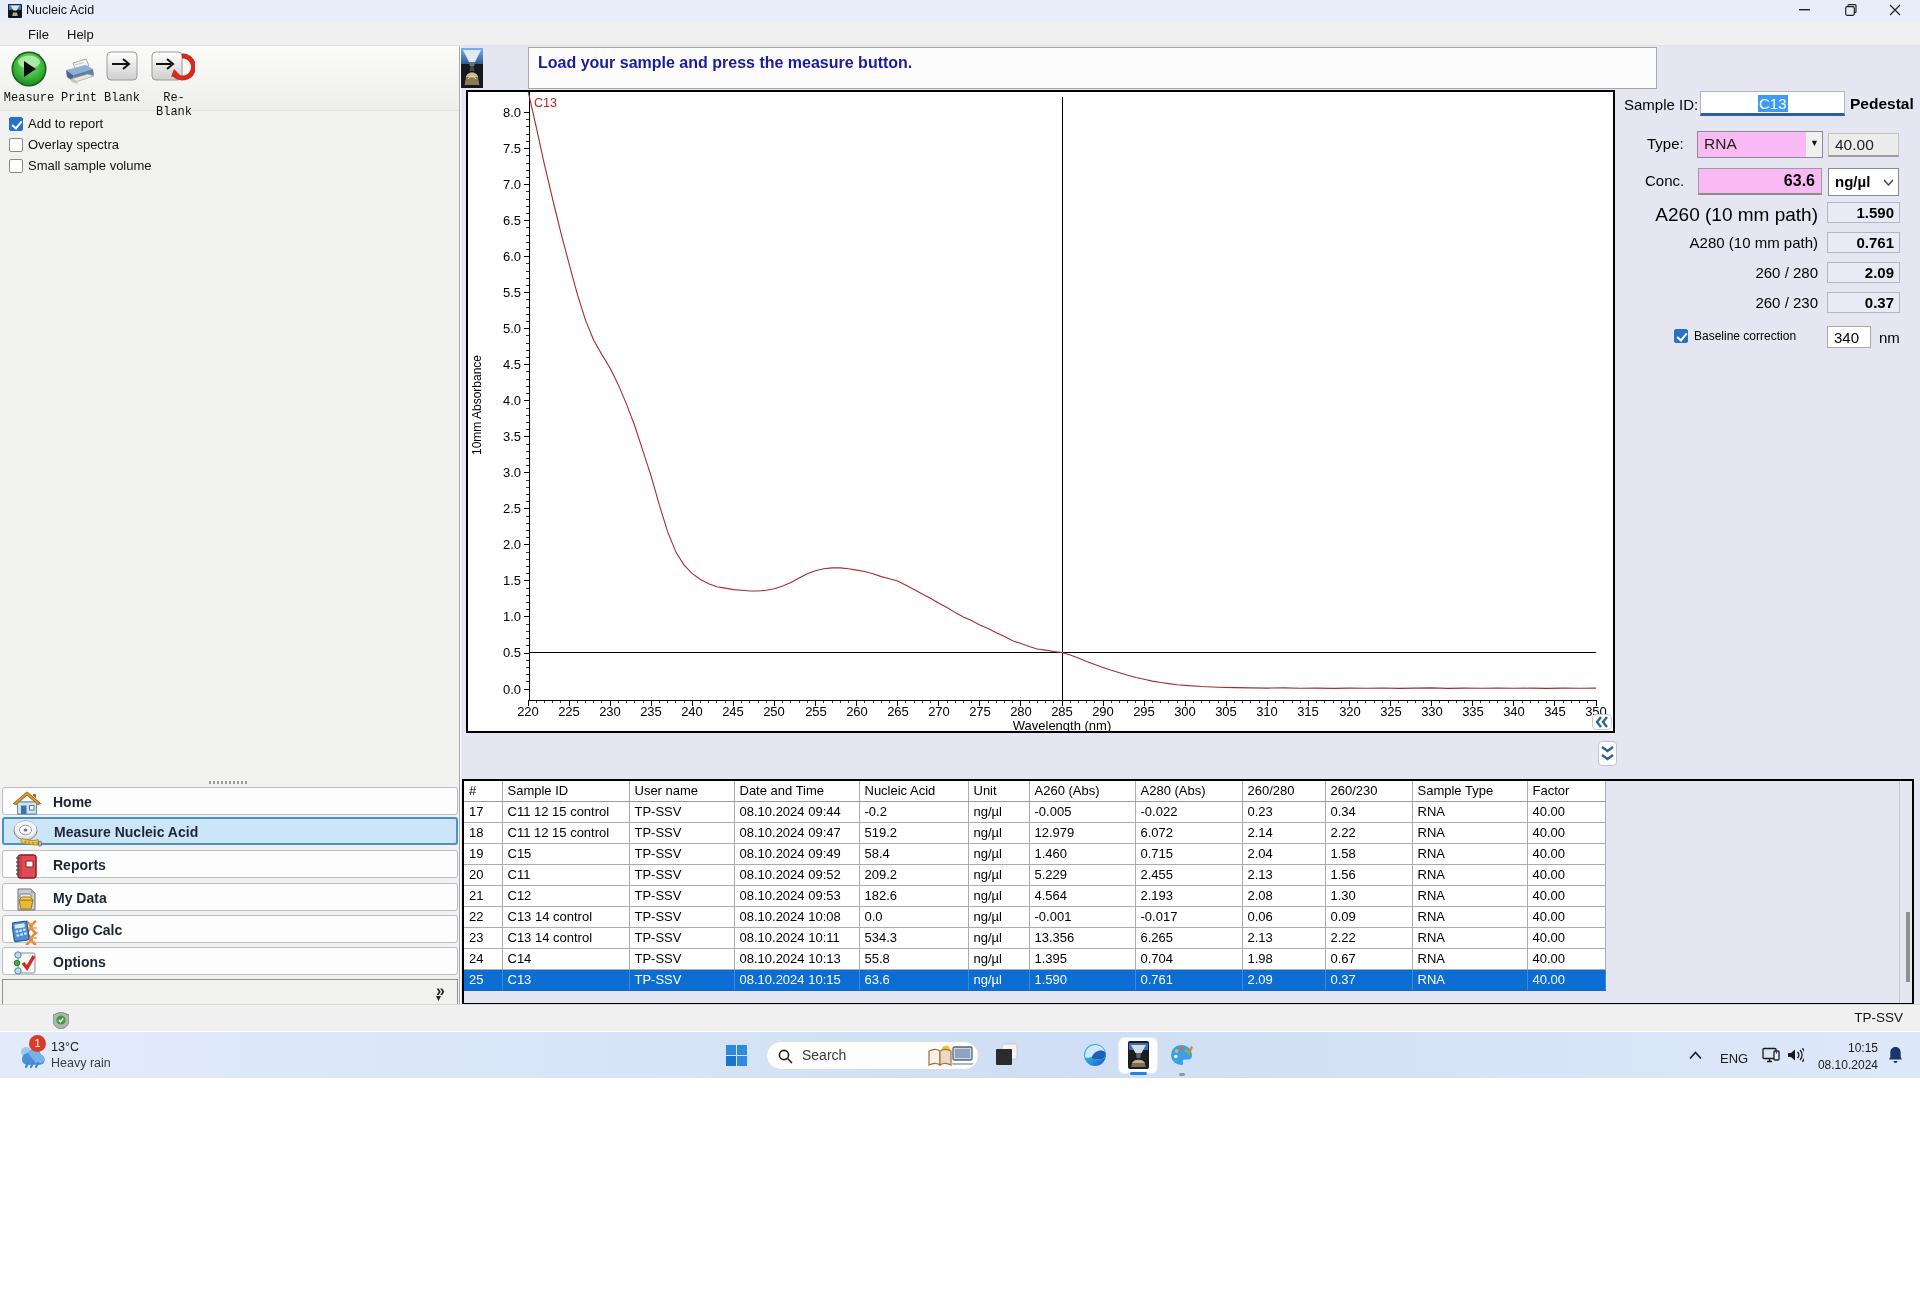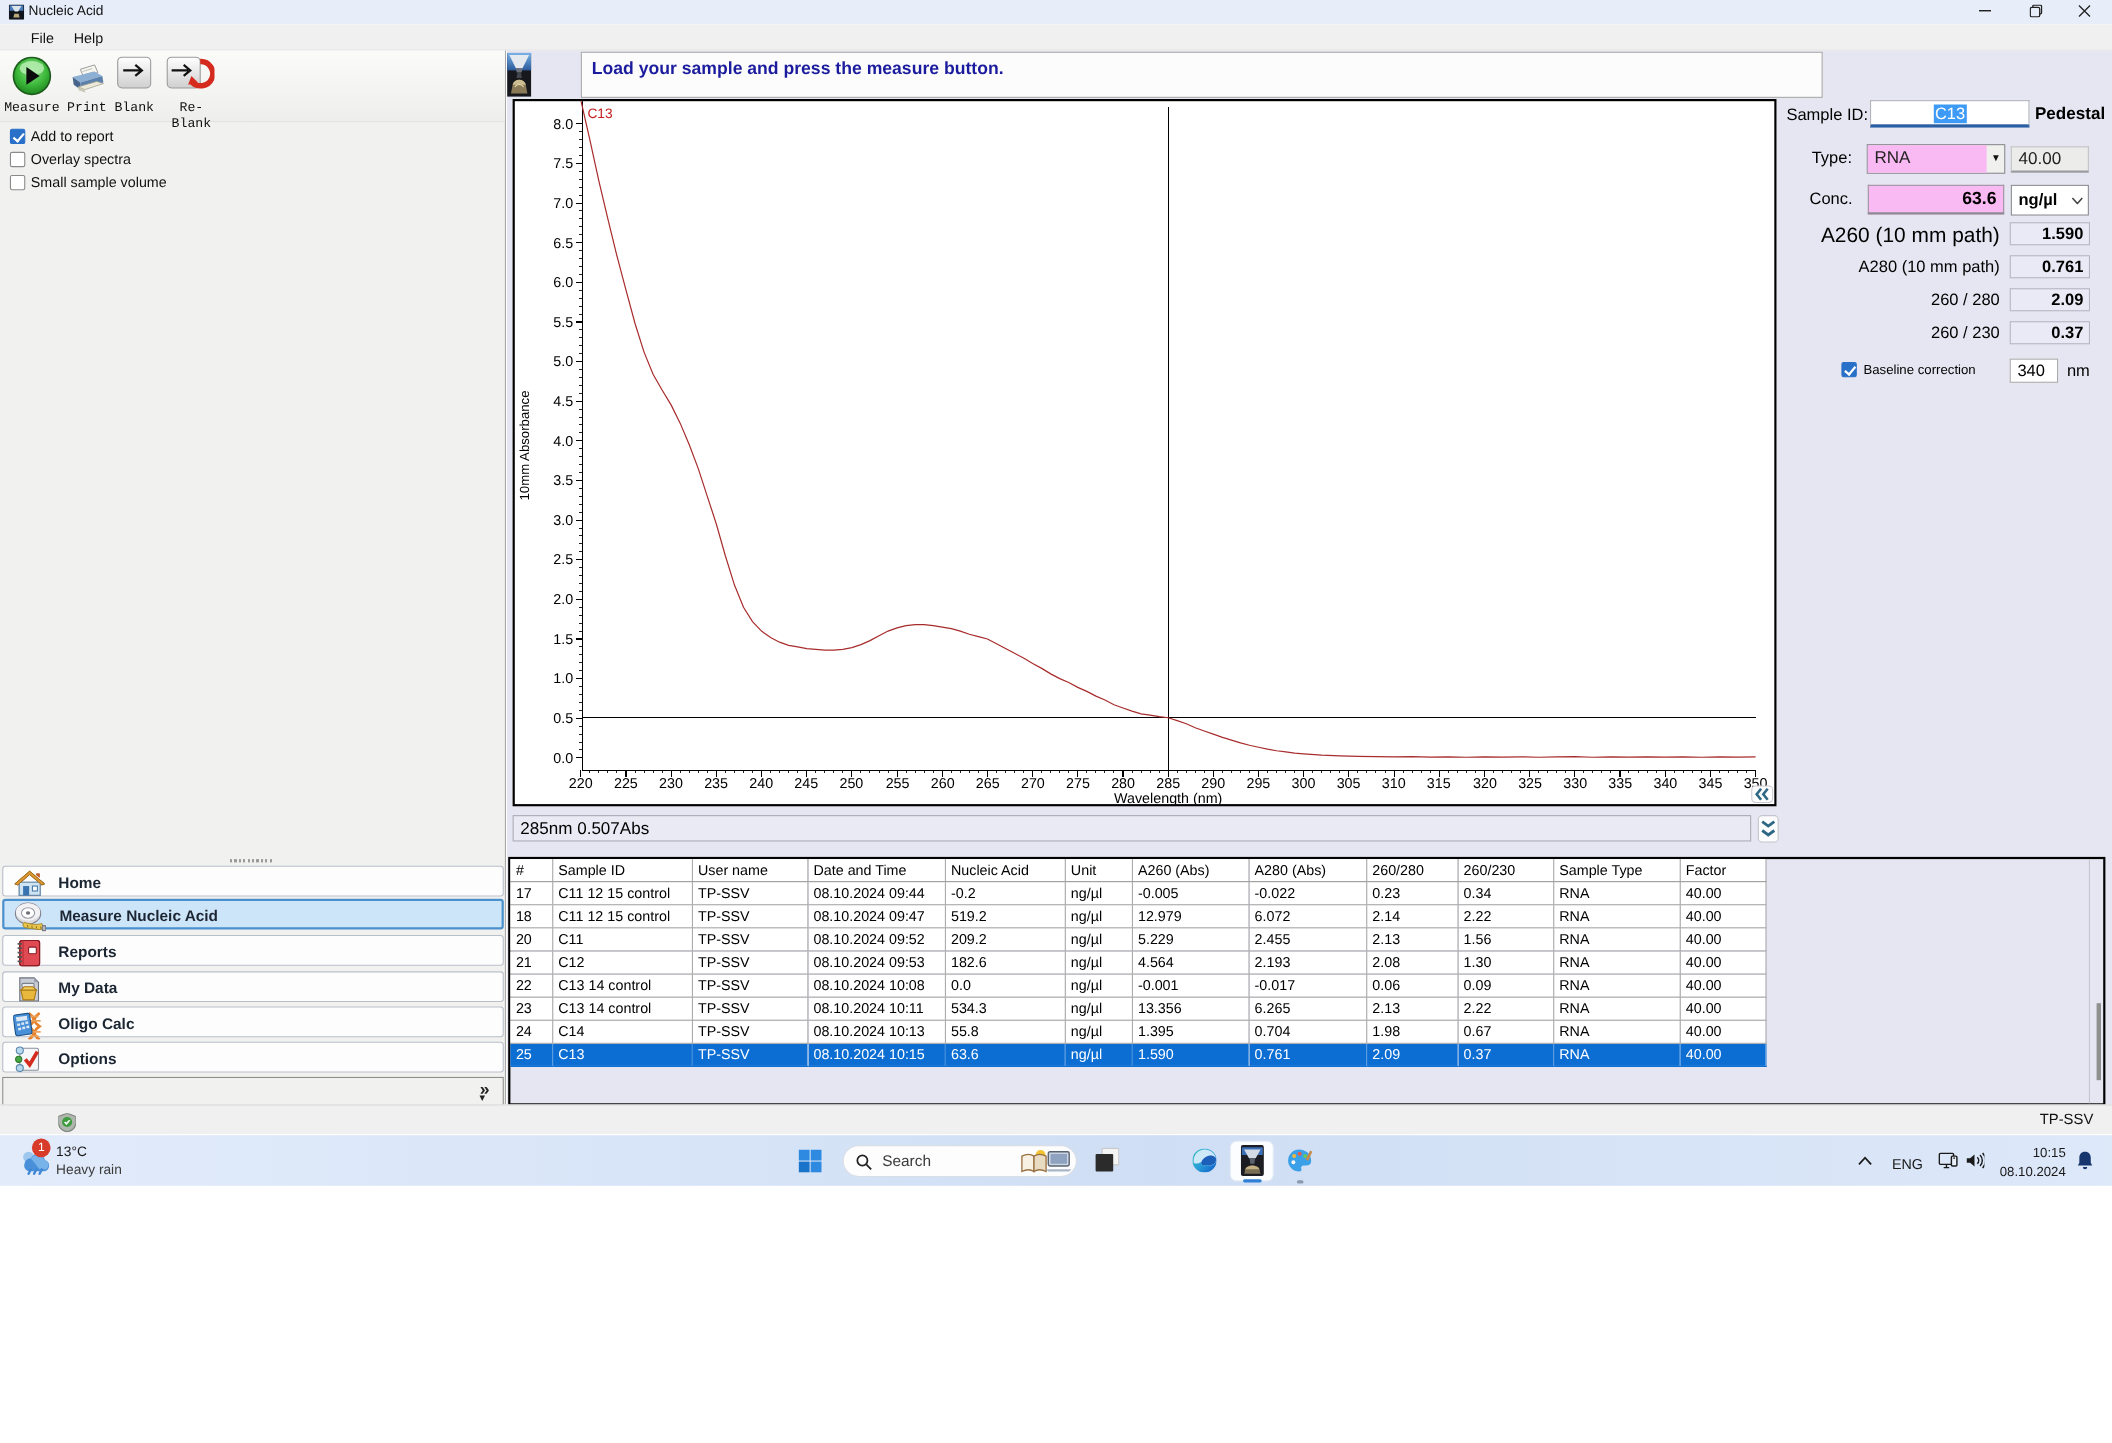--- a/index.html
+++ b/index.html
@@ -364,23 +364,20 @@
 <text x="66" y="15" font-family="Liberation Sans, sans-serif" font-size="12.5" fill="#c42020">C13</text>
 <polyline points="60.0,-1.1 68.2,34.9 76.4,72.4 84.6,107.0 92.9,140.9 101.1,171.8 109.3,202.1 117.5,228.1 125.7,248.2 133.9,262.6 142.2,276.3 150.4,292.9 158.6,312.4 166.8,334.0 175.0,359.2 183.2,384.4 191.4,413.2 199.7,439.9 207.9,460.1 216.1,473.1 224.3,481.7 232.5,487.5 240.7,491.8 248.9,494.7 257.2,496.1 265.4,497.6 273.6,498.3 281.8,499.0 290.0,499.0 298.2,498.3 306.4,496.8 314.7,494.0 322.9,490.4 331.1,486.0 339.3,481.7 347.5,478.8 355.7,476.7 364.0,475.9 372.2,475.9 380.4,476.7 388.6,478.1 396.8,479.5 405.0,481.7 413.2,484.6 421.5,486.7 429.7,488.9 437.9,493.2 446.1,497.6 454.3,501.9 462.5,506.2 470.8,511.2 479.0,515.6 487.2,520.6 495.4,524.9 503.6,528.5 511.8,532.9 520.0,536.5 528.3,540.8 536.5,544.4 544.7,548.7 552.9,551.6 561.1,554.5 569.3,557.0 577.5,558.1 585.8,559.5 594.0,560.5 602.2,563.1 610.4,566.0 618.6,569.6 626.8,572.5 635.0,575.4 643.3,578.3 651.5,580.8 659.7,583.3 667.9,585.5 676.1,587.3 684.3,589.1 692.6,590.5 700.8,591.6 709.0,592.7 717.2,593.4 733.6,594.5 750.1,595.2 766.5,595.6 782.9,595.9 799.4,596.1 815.8,595.9 832.2,596.3 848.6,596.1 865.1,596.4 881.5,596.1 897.9,596.3 914.4,596.0 930.8,596.4 947.2,596.1 963.6,595.9 980.1,596.4 996.5,596.1 1012.9,596.3 1029.4,596.0 1045.8,596.3 1062.2,596.1 1078.7,596.4 1095.1,596.1 1111.5,596.3 1128.0,596.1" fill="none" stroke="#a82c2c" stroke-width="1.1"></polyline>
 </svg>
 <div style="position:absolute;left:1124px;top:622px;width:20px;height:16px;border:1px solid #c9c9d2;border-radius:4px;background:#fdfdfe">
 <svg width="18" height="14" viewBox="0 0 18 14">
           <g fill="none" stroke="#2e6884" stroke-width="2.4">
             <path d="M8 2L4 7l4 5M14 2l-4 5 4 5"></path>
           </g>
         </svg></div>
     </div>
-  <div id="bar285" class="abs">
-      <span>285nm 0.507Abs</span>
-    </div>
   <div class="chevbtn abs" style="left:1137px;top:695px;width:19px;height:25px">
     <svg width="17" height="23" viewBox="0 0 17 23">
         <g fill="none" stroke="#2e6884" stroke-width="2.6">
           <path d="M3 5l5.5 4L14 5M3 13l5.5 4L14 13"></path>
         </g>
       </svg>
   </div>
   <div id="tablebox" class="abs">
       <table id="grid">
         <colgroup>
@@ -434,20 +431,34 @@
             <td>519.2</td>
             <td>ng/µl</td>
             <td>12.979</td>
             <td>6.072</td>
             <td>2.14</td>
             <td>2.22</td>
             <td>RNA</td>
             <td>40.00</td>
           </tr>
           <tr>
+            <td>19</td>
+            <td>C15</td>
+            <td>TP-SSV</td>
+            <td>08.10.2024 09:49</td>
+            <td>58.4</td>
+            <td>ng/µl</td>
+            <td>1.460</td>
+            <td>0.715</td>
+            <td>2.04</td>
+            <td>1.58</td>
+            <td>RNA</td>
+            <td>40.00</td>
+          </tr>
+          <tr>
             <td>20</td>
             <td>C11</td>
             <td>TP-SSV</td>
             <td>08.10.2024 09:52</td>
             <td>209.2</td>
             <td>ng/µl</td>
             <td>5.229</td>
             <td>2.455</td>
             <td>2.13</td>
             <td>1.56</td>

